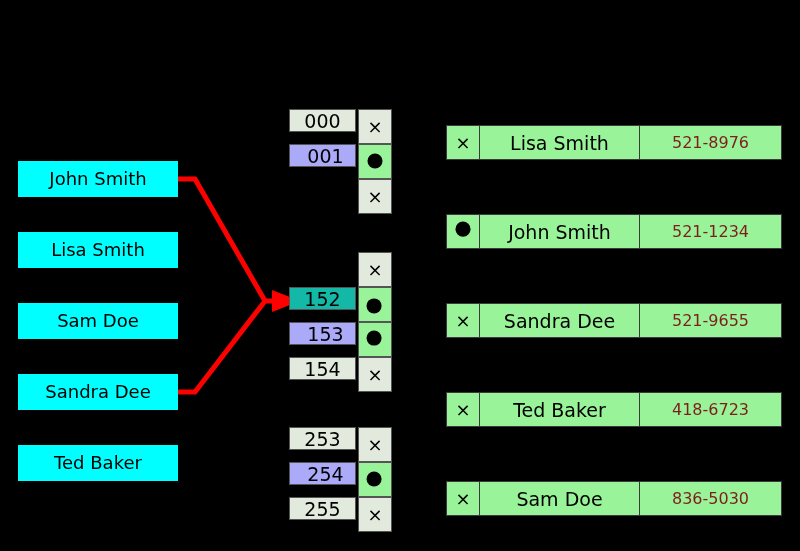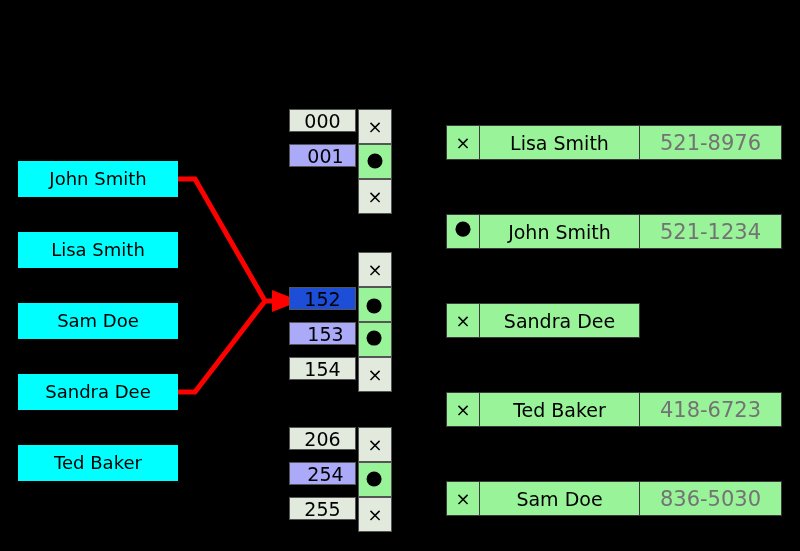--- a/index.html
+++ b/index.html
@@ -70,21 +70,21 @@
     box-sizing:border-box;
     border:1px solid #555555;
     background:#e2eade;
     display:flex;
     align-items:center;
     justify-content:center;
     font-size:19px;
     color:#000000;
   }
   .idx-cell.filled{ background:#aaaaf8;padding-left:6px; }
-  .idx-cell.collide{ background:#1d4ed8; }
+  .idx-cell.collide{ background:#14b8a6; }
   .ptr-cell.filled{ background:#99f399; }
 
   
   .record{
     position:absolute;
     left:446px;
     height:35px;
     display:flex;
     align-items:stretch;
   }
@@ -114,22 +114,22 @@
   }
   .rec-phone{
     width:142px;
     box-sizing:border-box;
     border:1px solid #3a3a3a;
     border-left:none;
     background:#99f399;
     display:flex;
     align-items:center;
     justify-content:center;
-    font-size:21px;
-    color:#737373;
+    font-size:16px;
+    color:#7f1d1d;
   }
   .xmark{ font-size:18px; line-height:1; }
 </style>
 </head>
 <body>
 
 <div id="stage">
 
   <svg class="svg-layer" viewBox="0 0 800 551" xmlns="http://www.w3.org/2000/svg">
     <g stroke="#ff0000" stroke-width="5" fill="none" stroke-linecap="butt" stroke-linejoin="miter">
@@ -216,21 +216,21 @@
     <div class="bucket-row">
       <div class="idx-cell">154</div>
       <div class="ptr-cell">
           <span class="xmark">×</span>
         </div>
     </div>
   </div>
 
   <div class="bucket-group" style="top:427px">
     <div class="bucket-row">
-      <div class="idx-cell">206</div>
+      <div class="idx-cell">253</div>
       <div class="ptr-cell">
           <span class="xmark">×</span>
         </div>
     </div>
     <div class="bucket-row">
       <div class="idx-cell filled">254</div>
       <div class="ptr-cell filled">
         <svg width="34" height="35" viewBox="0 0 34 35">
             <circle cx="16" cy="17" r="8" fill="#000"></circle>
           </svg>
@@ -260,20 +260,21 @@
     </div>
     <div class="rec-name">John Smith</div>
     <div class="rec-phone">521-1234</div>
   </div>
 
   <div class="record" style="top:303px">
     <div class="rec-flag">
       <span class="xmark">×</span>
     </div>
     <div class="rec-name">Sandra Dee</div>
+    <div class="rec-phone">521-9655</div>
   </div>
 
   <div class="record" style="top:392px">
     <div class="rec-flag">
       <span class="xmark">×</span>
     </div>
     <div class="rec-name">Ted Baker</div>
     <div class="rec-phone">418-6723</div>
   </div>
 

